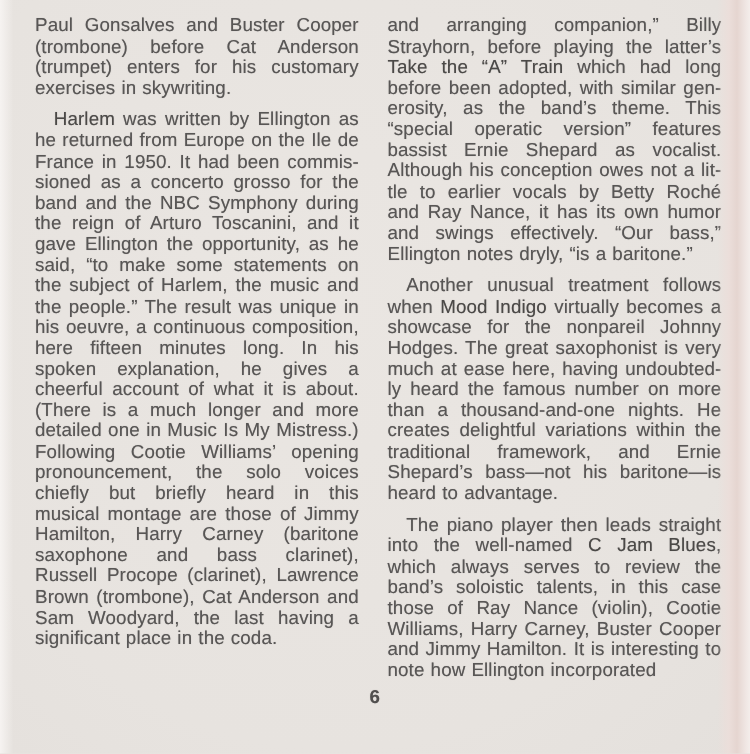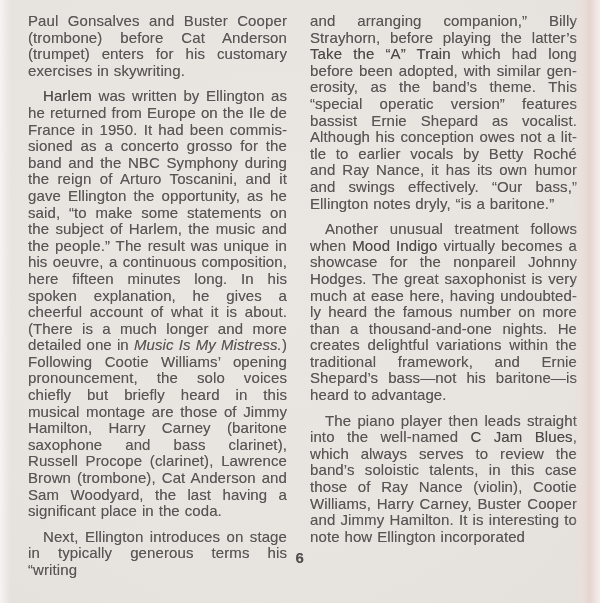--- a/index.html
+++ b/index.html
@@ -34,21 +34,21 @@
     line-height: 16.6px;
     text-align: justify;
     letter-spacing: 0.1px;
     word-spacing: 0.6px;
     hyphens: manual;
     text-shadow: 0 0 0.6px rgba(88,86,85,0.55);
   }
   .para.indent { text-indent: 15px; }
   .seg-normal { }
   .seg-bold   { font-weight: normal; color: #4b4947; }
-  .seg-italic { font-style: italic; }
+  .seg-italic { }
   .page-number {
     position: absolute;
     top: 549px;
     left: 0;
     width: 600px;
     text-align: center;
     font-size: 15px;
     font-weight: bold;
     color: #514f4e;
     letter-spacing: 0.5px;
@@ -77,21 +77,20 @@
   }
 </style>
 </head>
 <body>
 
 <div class="page">
   <div class="columns">
     <div class="column col-left">
         <p class="para"><span class="seg-normal">Paul Gonsalves and Buster Cooper (trombone) before Cat Anderson (trum­pet) enters for his customary exercises in skywriting.</span></p>
         <p class="para indent"><span class="seg-bold">Harlem</span><span class="seg-normal"> was written by Ellington as he returned from Europe on the Ile de France in 1950. It had been commis­sioned as a concerto grosso for the band and the NBC Symphony during the reign of Arturo Toscanini, and it gave Ellington the opportunity, as he said, “to make some statements on the subject of Harlem, the music and the people.” The result was unique in his oeuvre, a continuous composition, here fifteen minutes long. In his spoken explanation, he gives a cheerful account of what it is about. (There is a much longer and more detailed one in </span><span class="seg-italic">Music Is My Mistress.</span><span class="seg-normal">) Following Cootie Williams’ opening pronounce­ment, the solo voices chiefly but briefly heard in this musical montage are those of Jimmy Hamilton, Harry Carney (baritone saxophone and bass clarinet), Russell Procope (clarinet), Lawrence Brown (trombone), Cat Anderson and Sam Woodyard, the last having a significant place in the coda.</span></p>
-        <p class="para indent"><span class="seg-normal">Next, Ellington introduces on stage in typically generous terms his “writing</span></p>
       </div>
     <div class="column col-right">
         <p class="para"><span class="seg-normal">and arranging companion,” Billy Strayhorn, before playing the latter’s </span><span class="seg-bold">Take the “A” Train</span><span class="seg-normal"> which had long before been adopted, with similar gen­erosity, as the band’s theme. This “special operatic version” features bassist Ernie Shepard as vocalist. Although his conception owes not a lit­tle to earlier vocals by Betty Roché and Ray Nance, it has its own humor and swings effectively. “Our bass,” Ellington notes dryly, “is a baritone.”</span></p>
         <p class="para indent"><span class="seg-normal">Another unusual treatment follows when </span><span class="seg-bold">Mood Indigo</span><span class="seg-normal"> virtually becomes a showcase for the nonpareil Johnny Hodges. The great saxophonist is very much at ease here, having undoubted­ly heard the famous number on more than a thousand-and-one nights. He creates delightful variations within the traditional framework, and Ernie Shepard’s bass—not his baritone—is heard to advantage.</span></p>
         <p class="para indent"><span class="seg-normal">The piano player then leads straight into the well-named </span><span class="seg-bold">C Jam Blues</span><span class="seg-normal">, which always serves to review the band’s soloistic talents, in this case those of Ray Nance (violin), Cootie Williams, Harry Carney, Buster Cooper and Jimmy Hamilton. It is interesting to note how Ellington incorporated</span></p>
       </div>
   </div>
   <div class="page-number">6</div>
   <div class="edge edge-left"></div>
   <div class="edge edge-right"></div>

